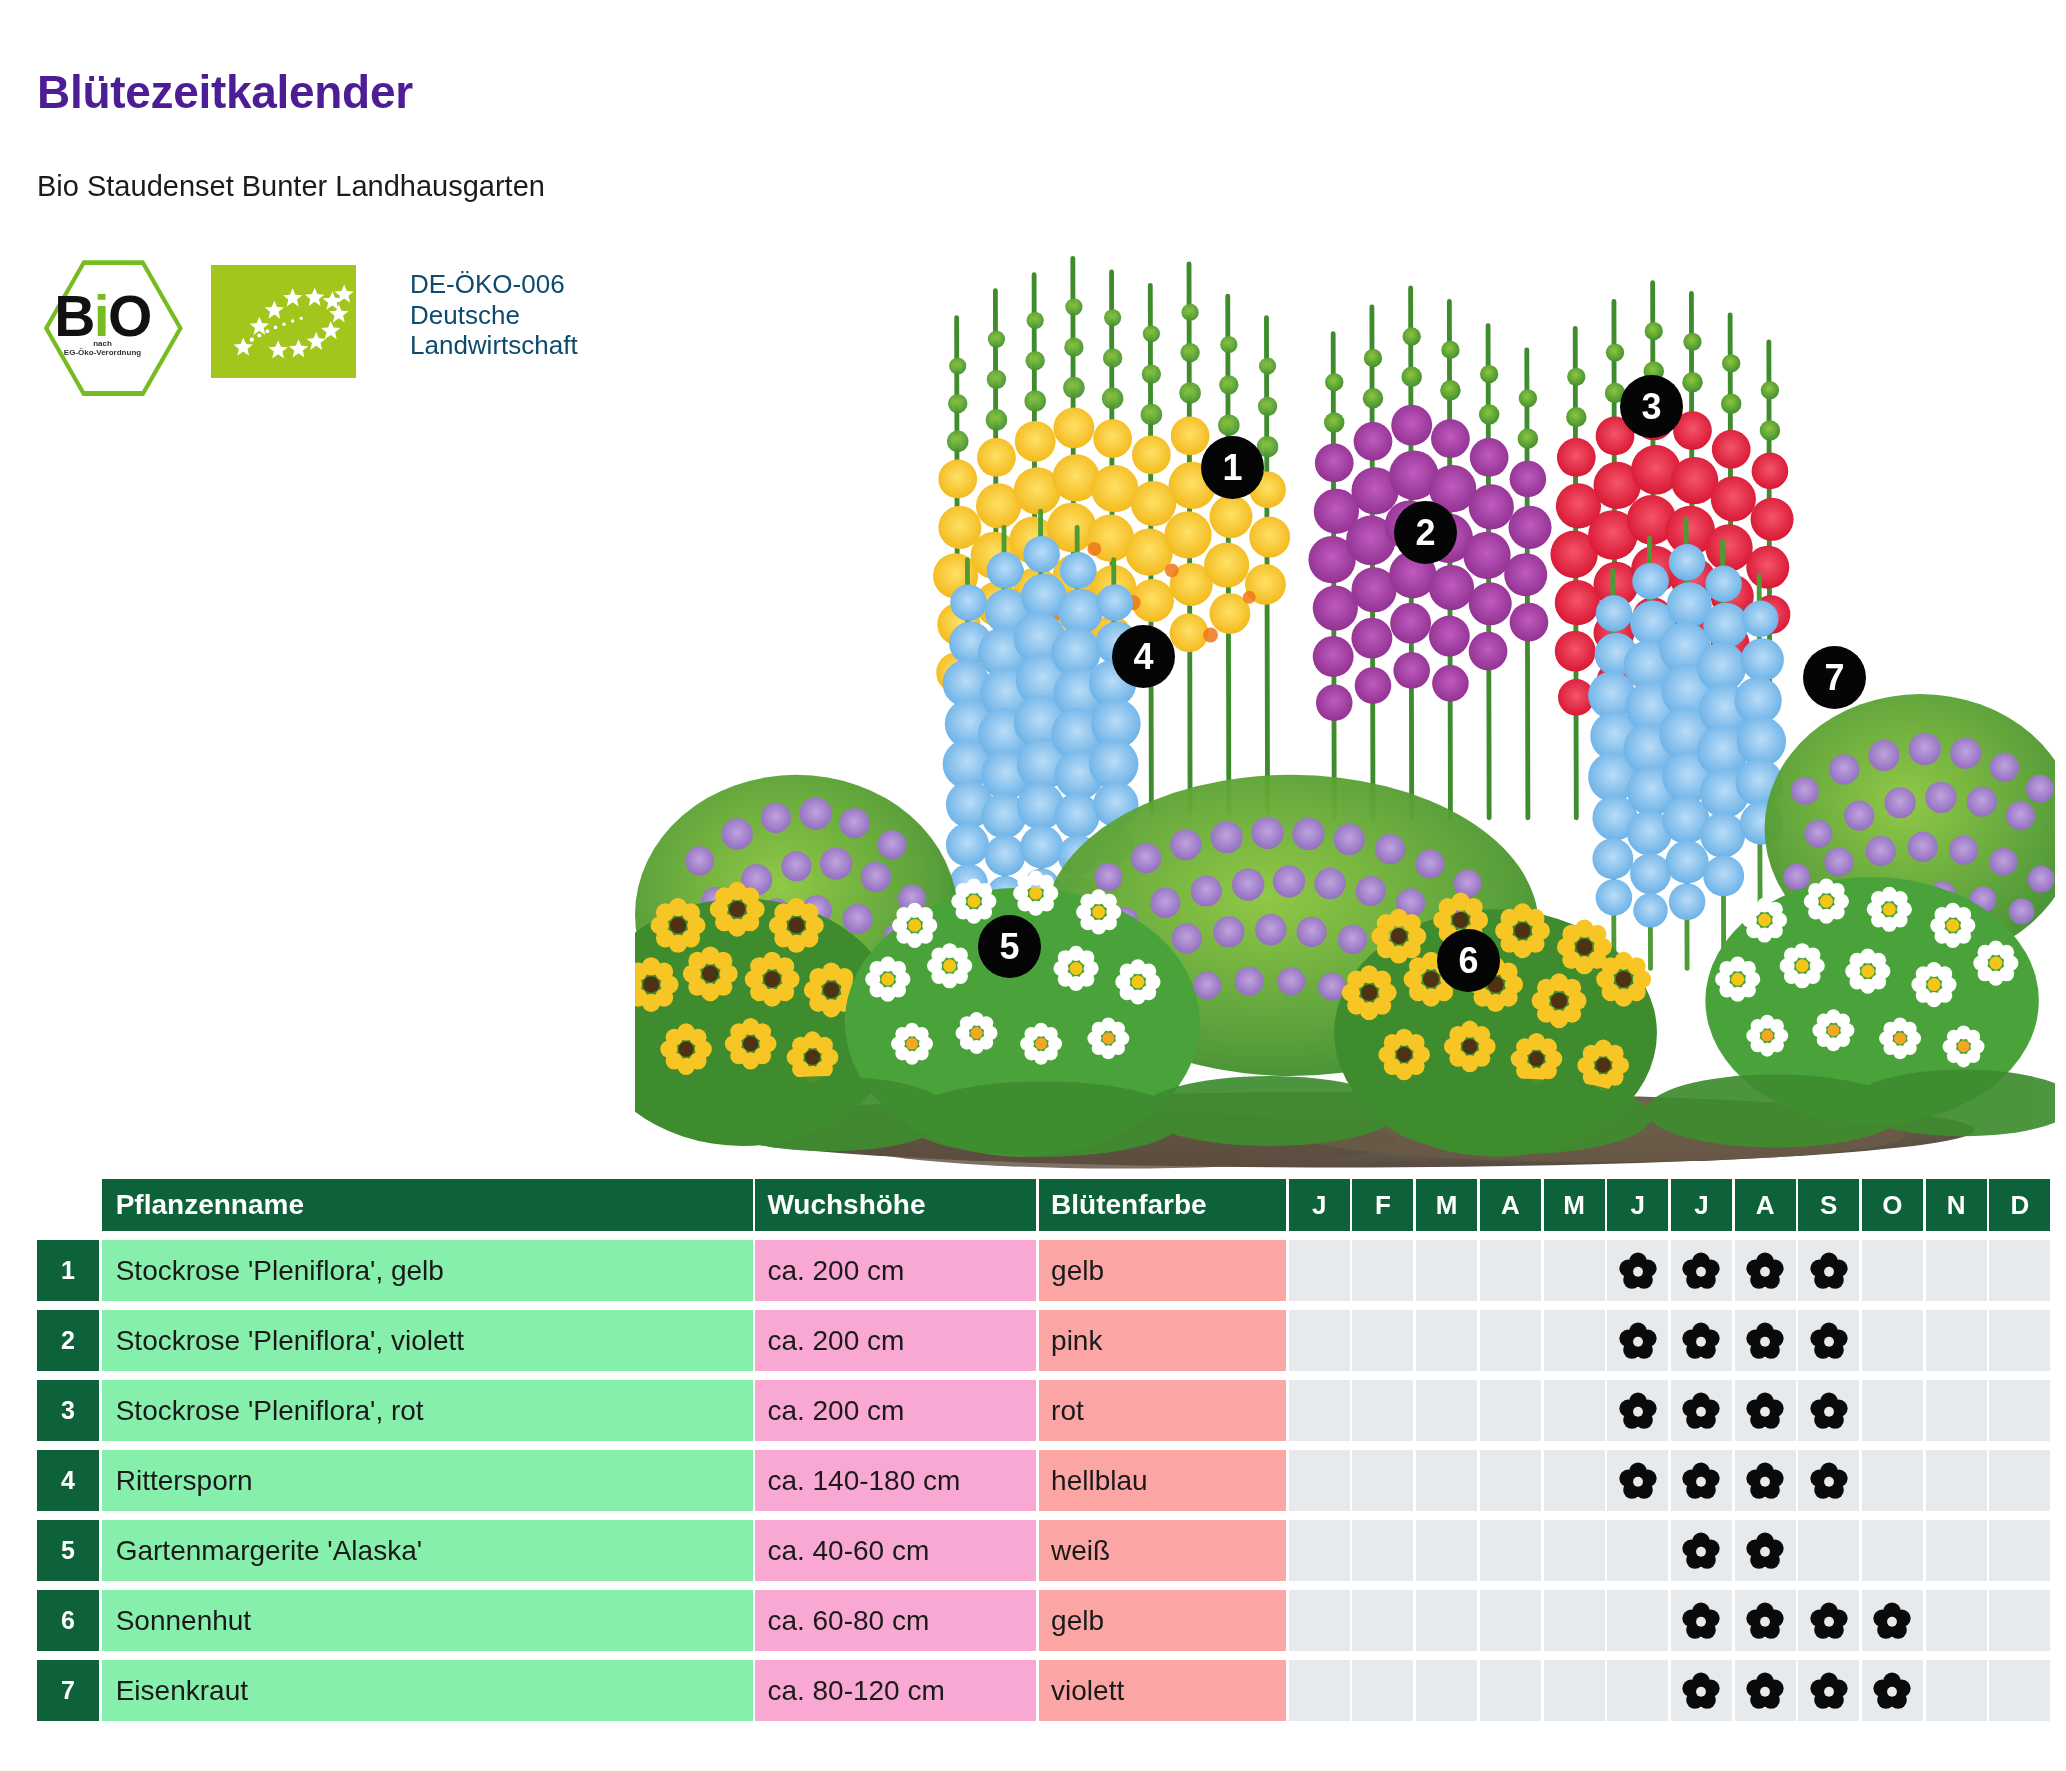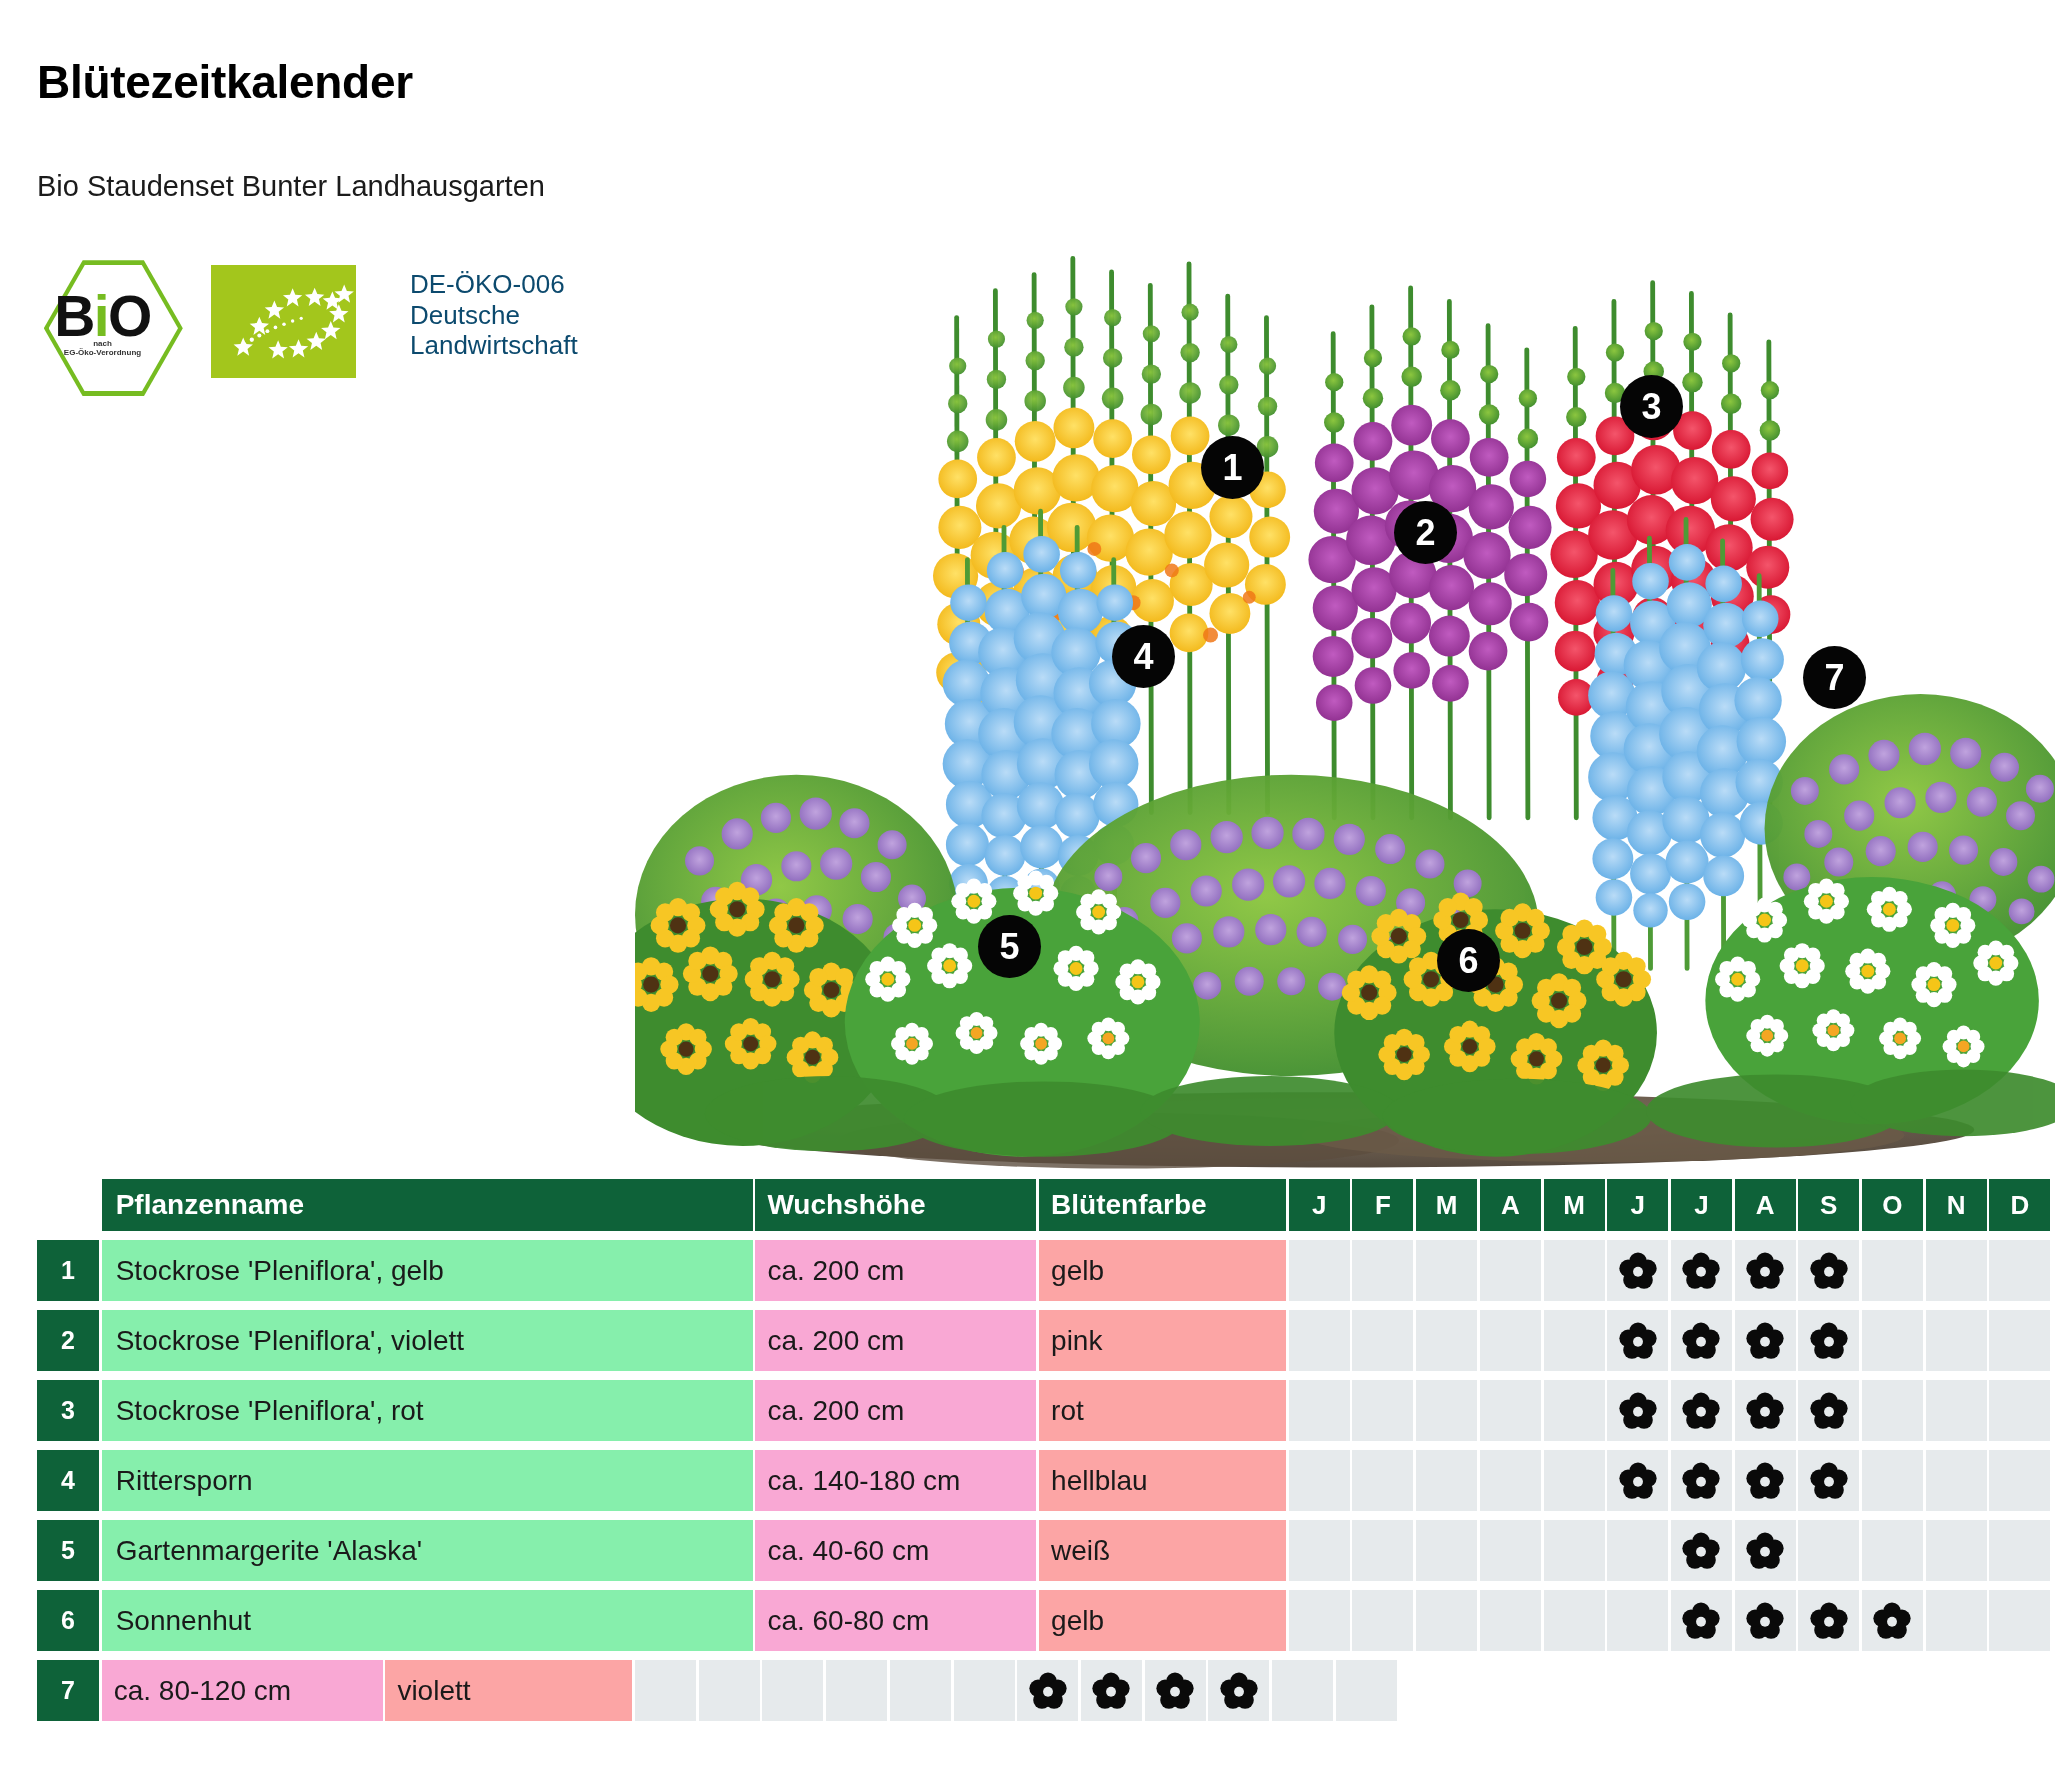--- a/index.html
+++ b/index.html
@@ -5,23 +5,23 @@
 <style>
   html,body{margin:0;padding:0;background:#ffffff;}
   body{
     width:2066px;height:1772px;position:relative;overflow:hidden;
     font-family:"Liberation Sans","DejaVu Sans",sans-serif;
     color:#1a1a1a;
   }
   
   #header{position:absolute;left:0;top:0;width:807px;height:430px;}
   #page-title{
-    position:absolute;left:37px;top:59px;
+    position:absolute;left:37px;top:69px;
     font-size:46px;font-weight:bold;letter-spacing:-0.3px;
-    color:#000000;white-space:nowrap;line-height:1;
+    color:#4c1d95;white-space:nowrap;line-height:1;
   }
   #subtitle{
     position:absolute;left:37px;top:172px;
     font-size:29px;font-weight:normal;color:#1b1b1b;white-space:nowrap;line-height:1;
   }
   
   #bio-seal{position:absolute;left:33px;top:257px;width:161px;height:142px;}
   #bio-hex{
     position:absolute;left:10.8px;top:3.2px;width:139px;height:136px;
     background:#76BC21;
@@ -1669,20 +1669,21 @@
               </g>
               <circle cx="50" cy="52" r="13" fill="#E6EAEC"></circle>
             </svg>
           </div>
           <div class="c-month"></div>
           <div class="c-month"></div>
         </div>
       </div>
       <div class="t-row body">
         <div class="c-num">7</div>
+        <div class="c-name">Eisenkraut</div>
         <div class="c-height">ca. 80-120 cm</div>
         <div class="c-color">violett</div>
         <div class="months">
           <div class="c-month"></div>
           <div class="c-month"></div>
           <div class="c-month"></div>
           <div class="c-month"></div>
           <div class="c-month"></div>
           <div class="c-month"></div>
           <div class="c-month">

